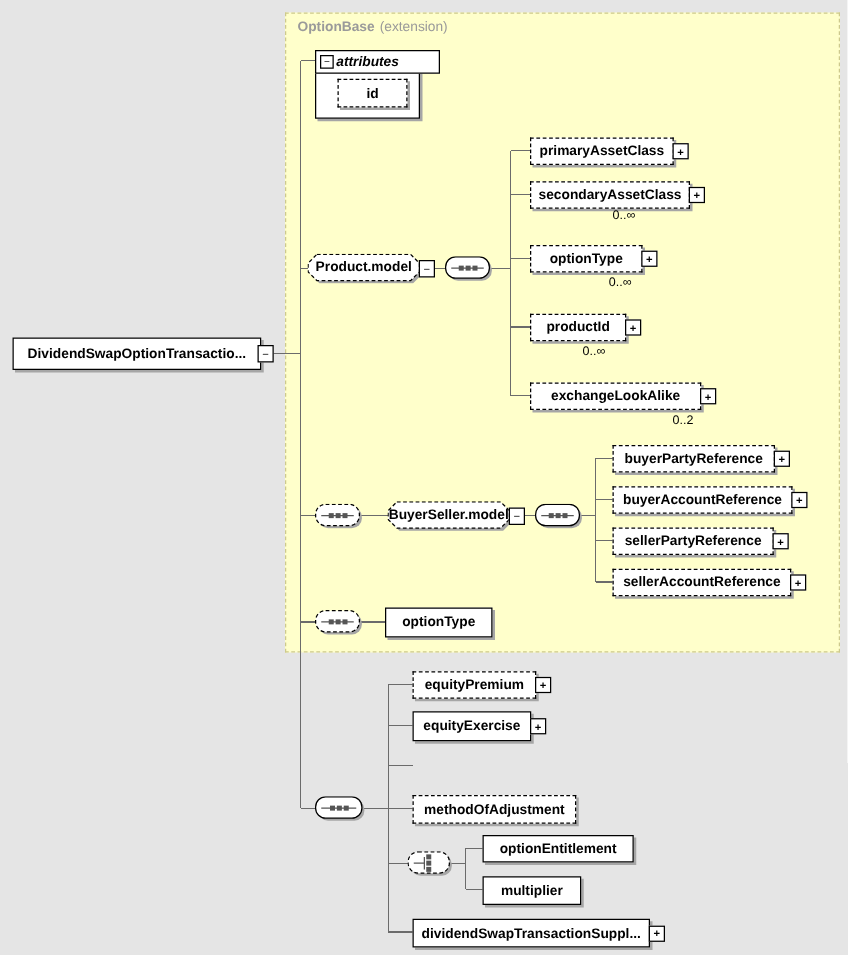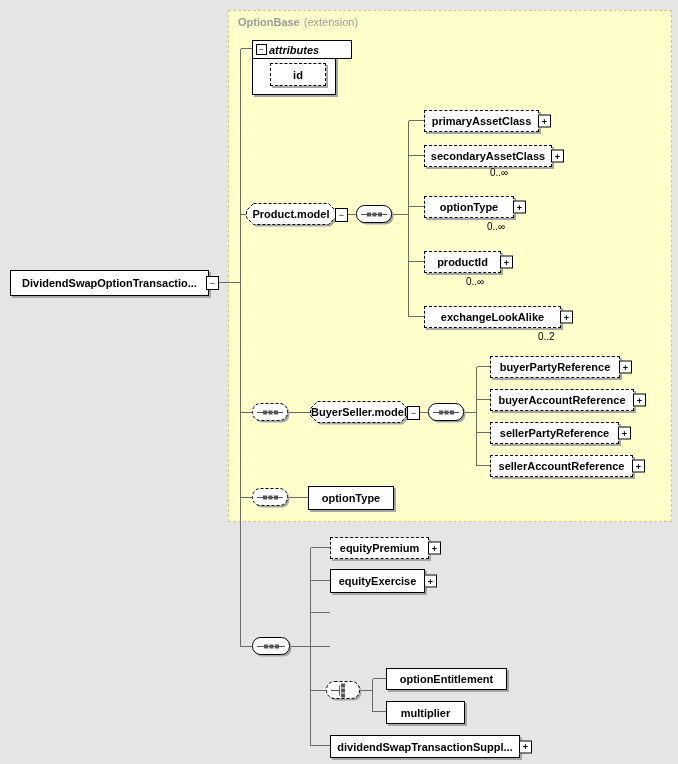--- a/index.html
+++ b/index.html
@@ -244,20 +244,23 @@
     <span class="plus">
         <span>+</span>
       </span>
   </div>
   <div class="node" style="left:330px;top:569px;width:93px;height:22px">
     <span>equityExercise</span>
     <span class="plus">
         <span>+</span>
       </span>
   </div>
+  <div class="node dashed" style="left:330px;top:636px;width:129px;height:21px">
+    <span>methodOfAdjustment</span>
+  </div>
 
   <div class="icon" style="left:326px;top:681px">
     <svg width="36" height="20">
       <rect x="2.5" y="2.5" width="33" height="17" rx="8" fill="#a6a6a6"></rect>
       <rect x="0.5" y="0.5" width="33" height="17" rx="8" fill="#fff" stroke="#000" stroke-dasharray="3,2"></rect>
       <line x1="5" y1="9.5" x2="13.5" y2="9.5" stroke="#555"></line>
       <line x1="13.5" y1="4.5" x2="13.5" y2="14.5" stroke="#555"></line>
       <rect x="15" y="2.5" width="4" height="4" fill="#555"></rect>
       <rect x="15" y="7.5" width="4" height="4" fill="#555"></rect>
       <rect x="15" y="12.5" width="4" height="4" fill="#555"></rect>

